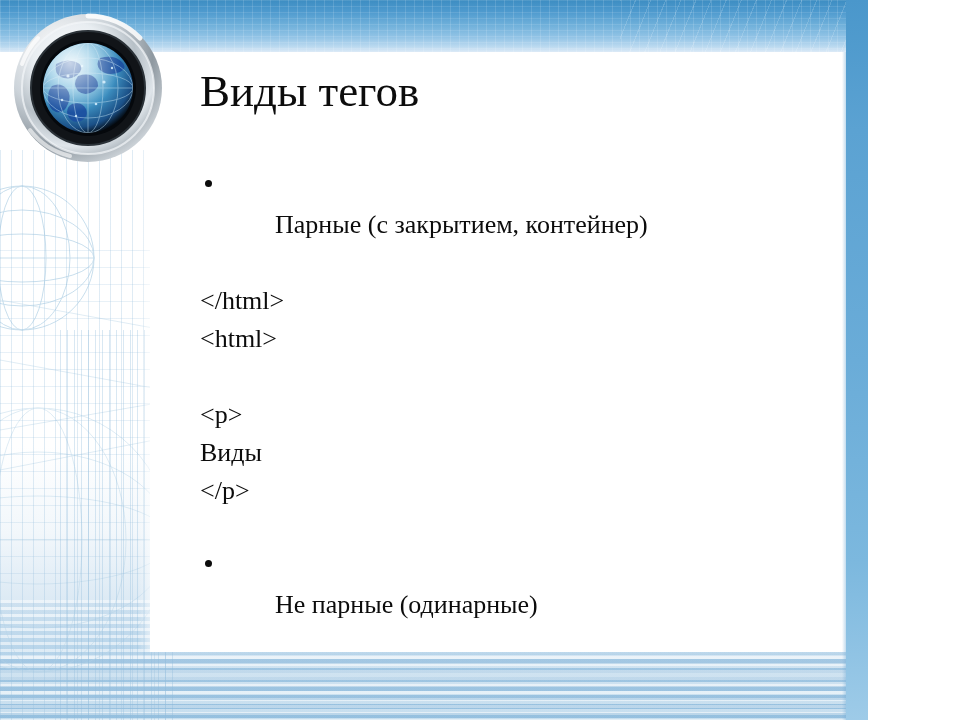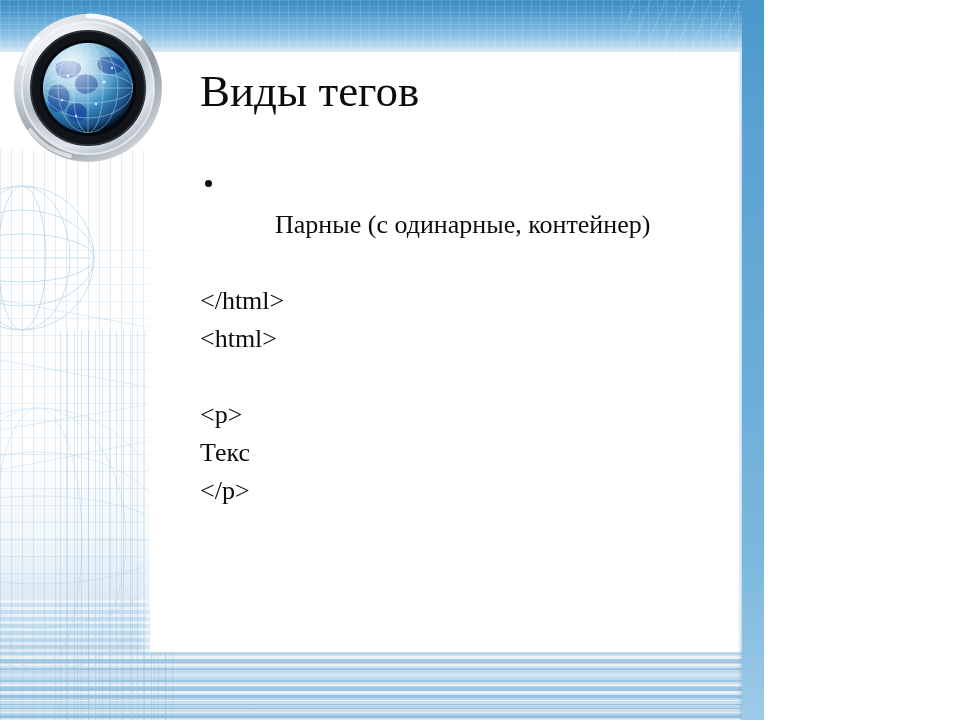--- a/index.html
+++ b/index.html
@@ -6,21 +6,21 @@
     margin: 0;
     padding: 0;
     background: #ffffff;
   }
   body {
     font-family: "Liberation Serif", "DejaVu Serif", serif;
   }
 
   #slide {
     position: relative;
-    width: 764px;
+    width: 868px;
     height: 720px;
     overflow: hidden;
     background: #14b8a6;
   }
 
   
   .bg-base {
     position: absolute;
     inset: 0;
     background: linear-gradient(to bottom,
@@ -362,24 +362,27 @@
       <path d="M76 4 a72 72 0 0 1 52 22" fill="none" stroke="#ffffff" stroke-width="5" opacity="0.85" stroke-linecap="round"></path>
       <path d="M18 118 a72 72 0 0 0 40 26" fill="none" stroke="#ffffff" stroke-width="4" opacity="0.6" stroke-linecap="round"></path>
       <path d="M10 52 a72 72 0 0 1 16 -26" fill="none" stroke="#ffffff" stroke-width="4" opacity="0.7" stroke-linecap="round"></path>
     </svg>
   </div>
 
   <div class="title">Виды тегов</div>
 
   <div class="body-block">
     <div class="txt-line bullet">
-      <span class="dot"></span><span>Парные (с одинарные, контейнер)</span>
+      <span class="dot"></span><span>Парные (с закрытием, контейнер)</span>
     </div>
     <div class="txt-line">&lt;/html&gt;</div>
     <div class="txt-line">&lt;html&gt;</div>
     <div class="txt-line blank"></div>
     <div class="txt-line">&lt;p&gt;</div>
-    <div class="txt-line">Текс</div>
+    <div class="txt-line">Виды</div>
     <div class="txt-line">&lt;/p&gt;</div>
     <div class="txt-line blank"></div>
+    <div class="txt-line bullet">
+      <span class="dot"></span><span>Не парные (одинарные)</span>
+    </div>
   </div>
 
 </div>
 
 </body></html>

